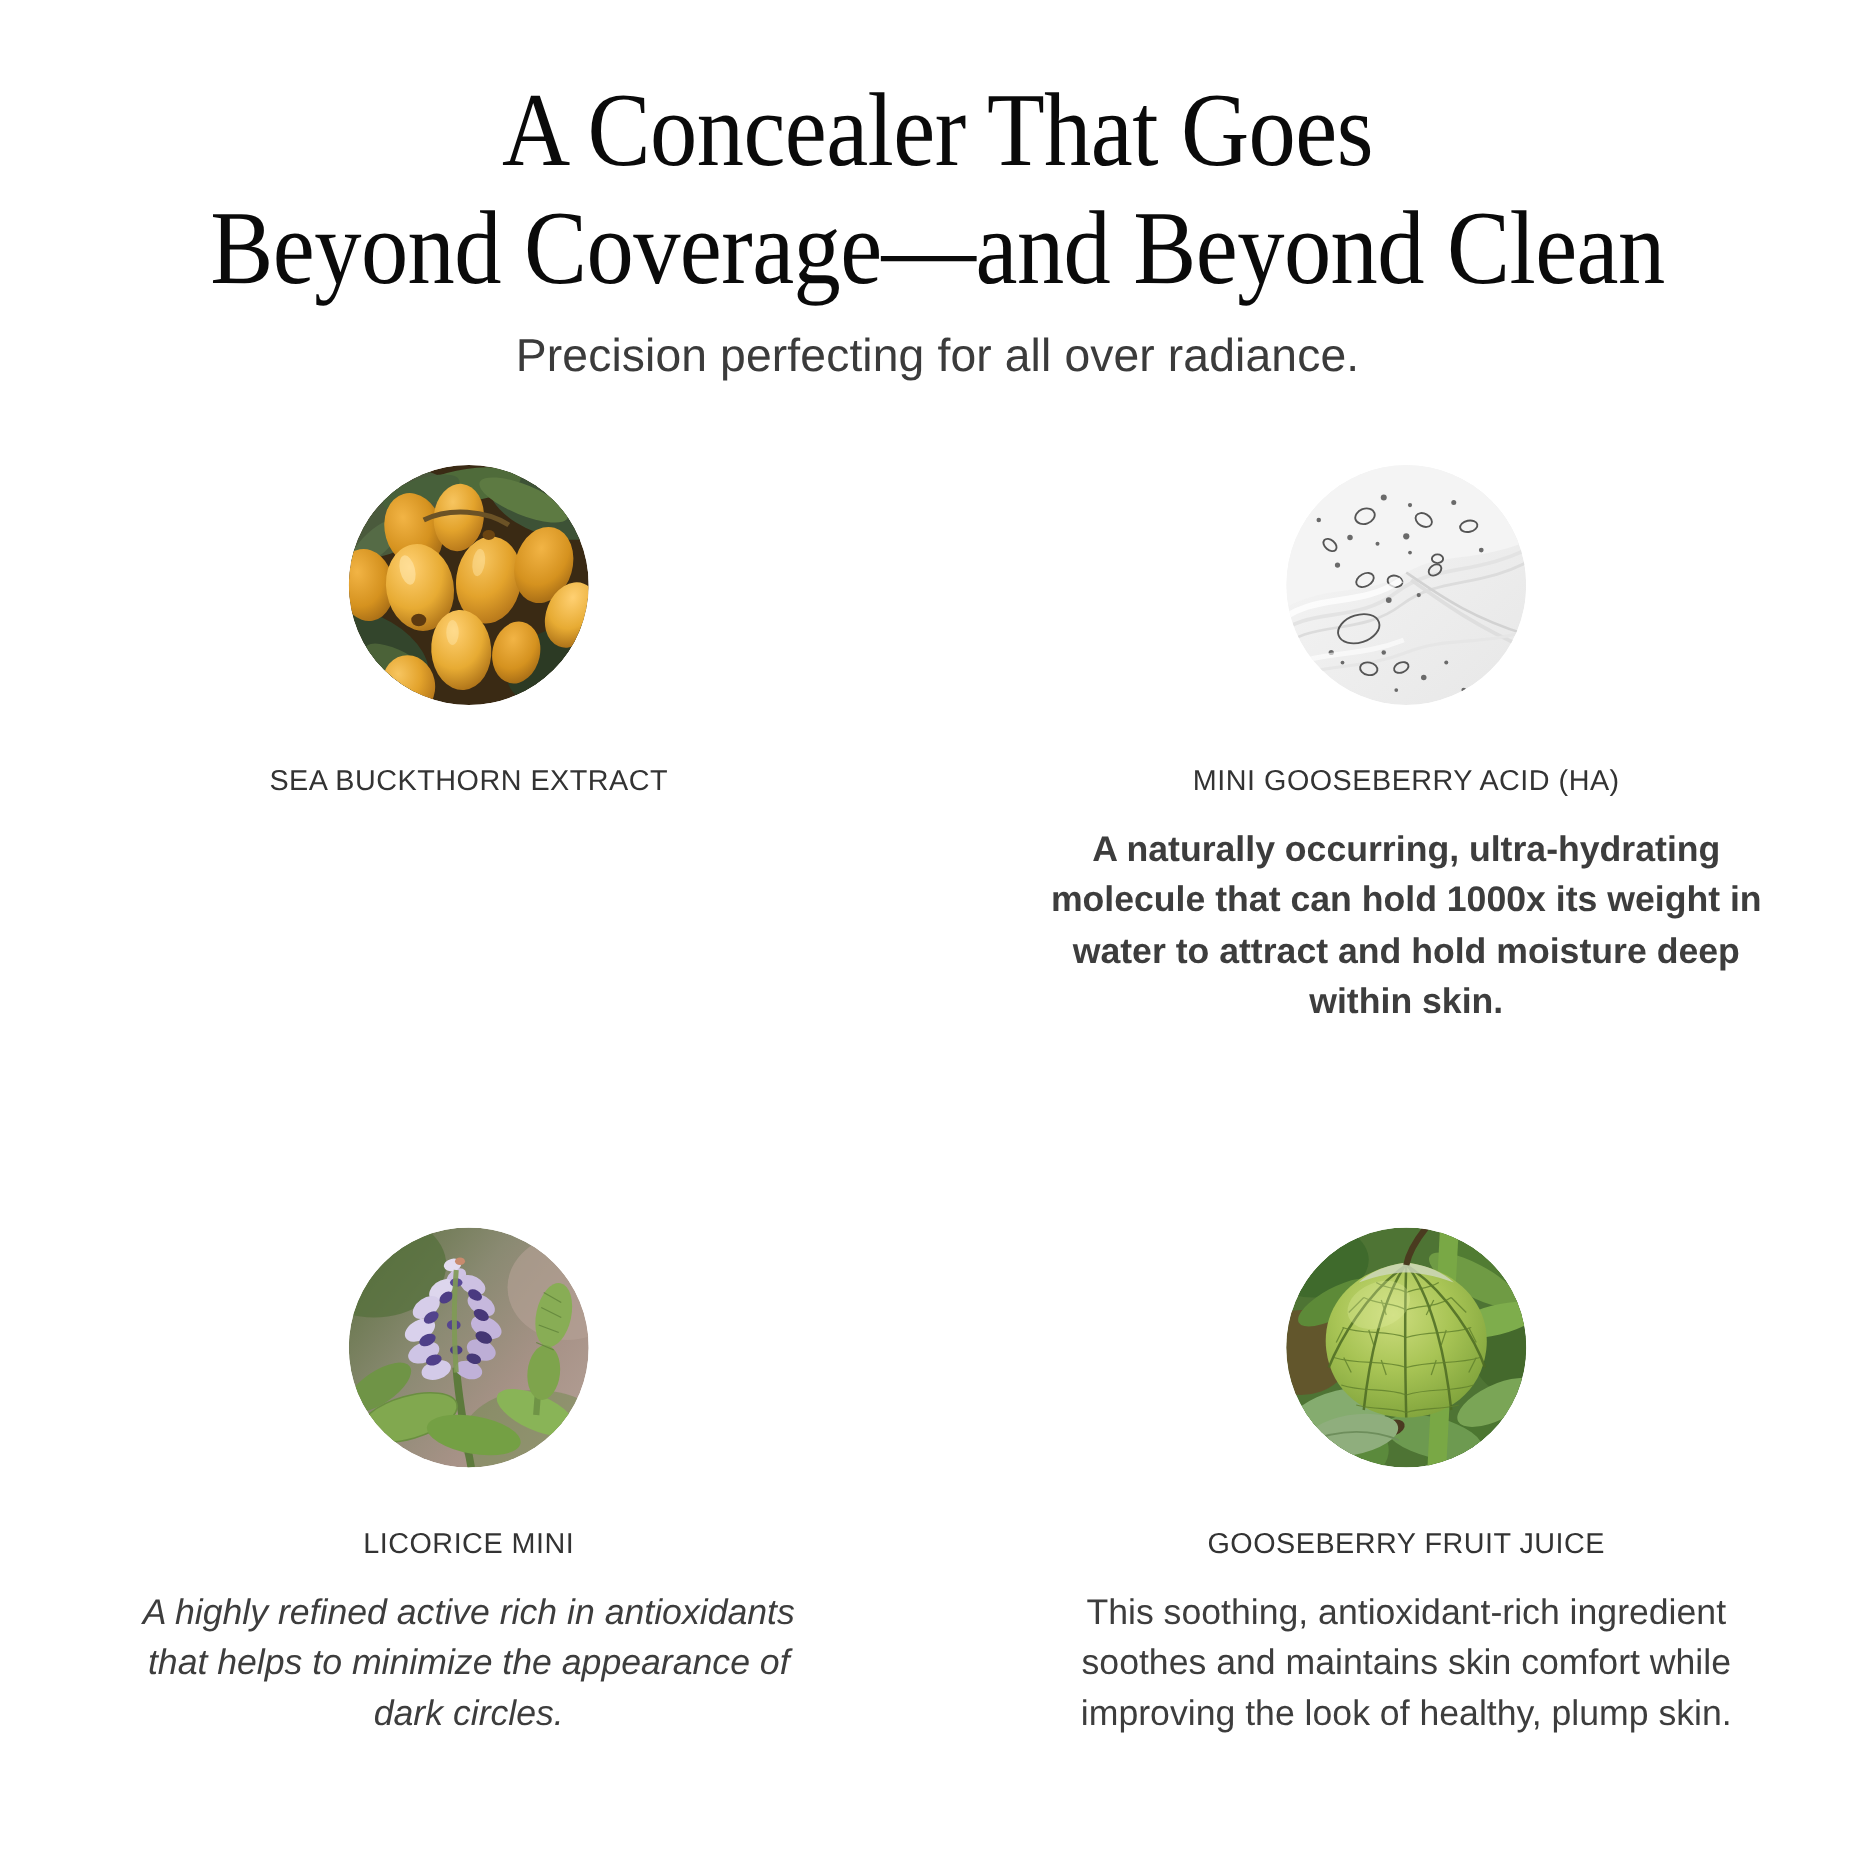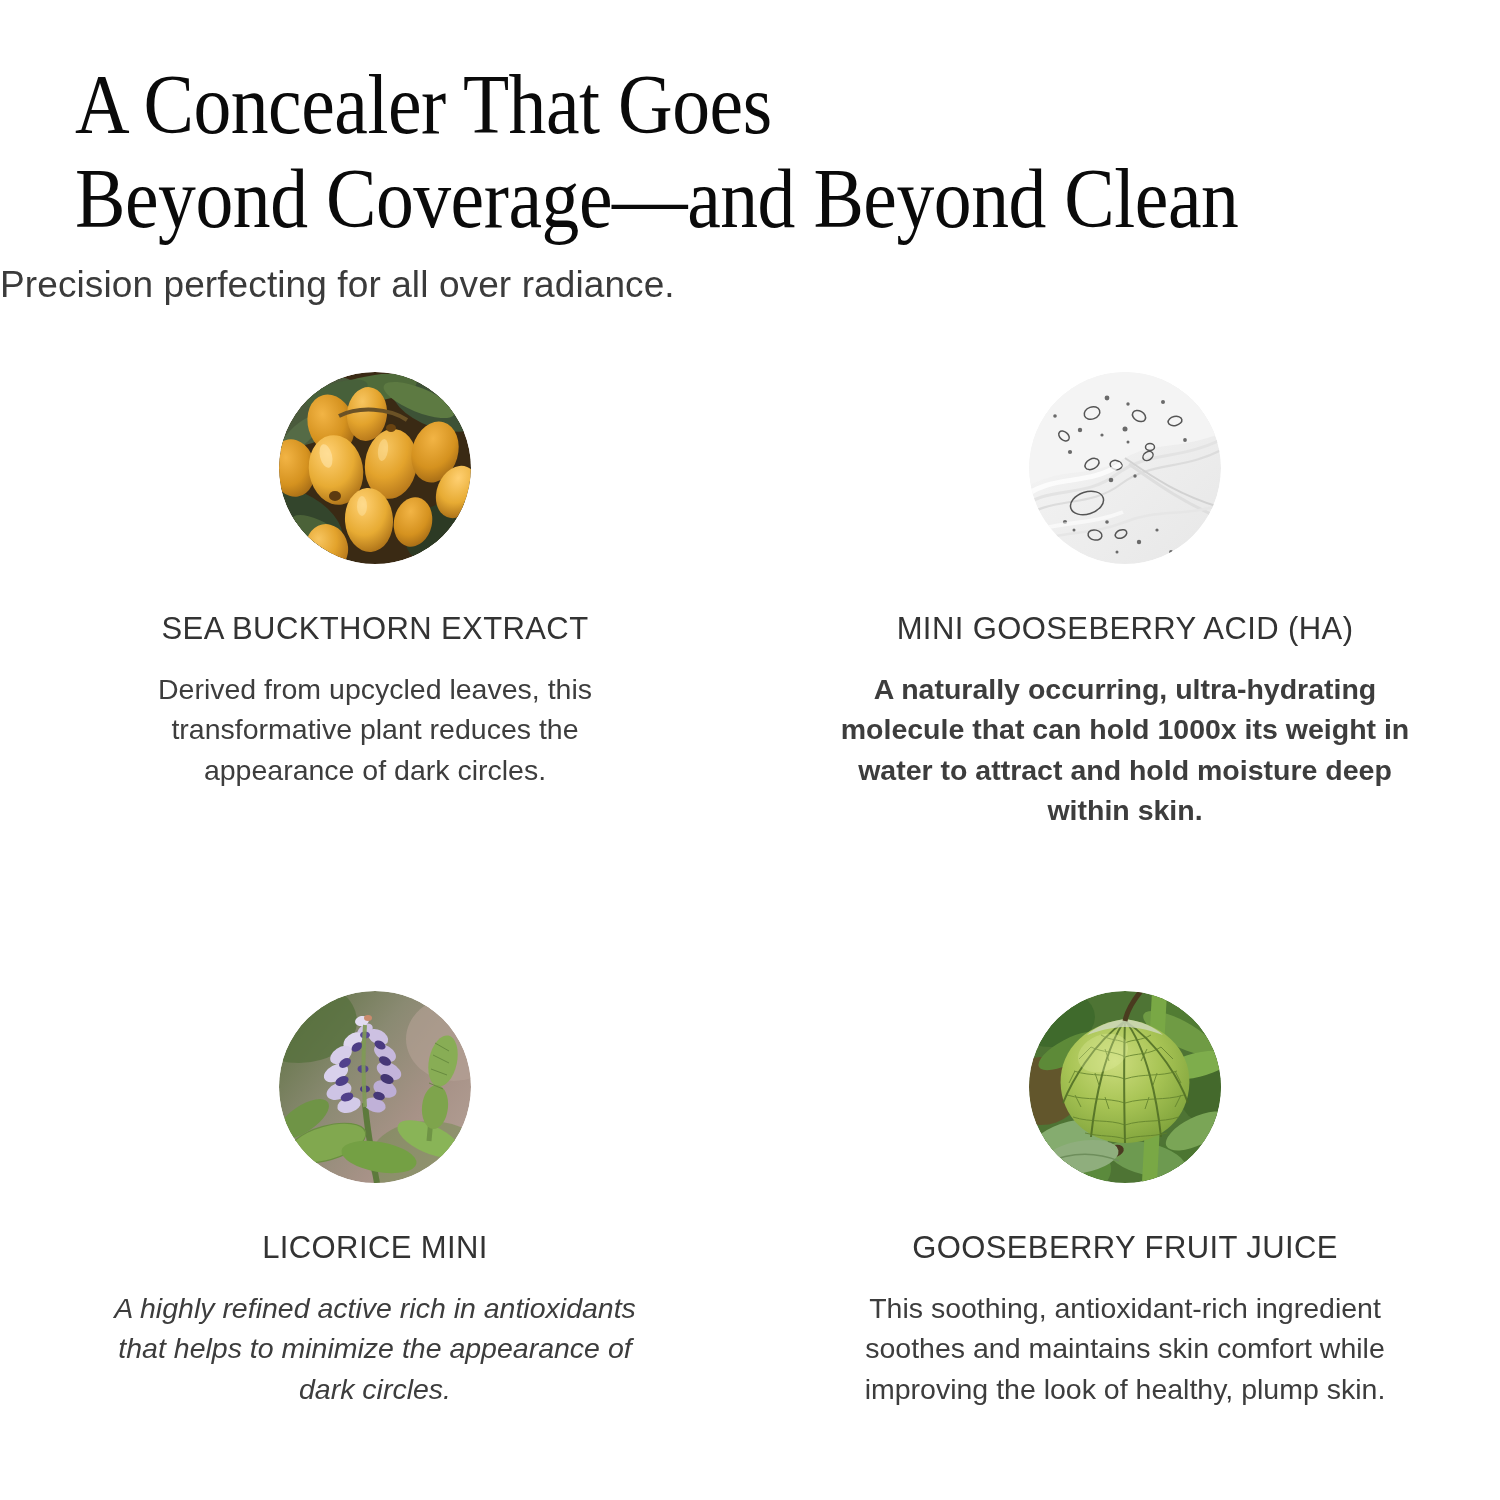--- a/index.html
+++ b/index.html
@@ -21,21 +21,21 @@
     position: relative;
     width: 1500px;
     height: 1500px;
     background: #ffffff;
     overflow: hidden;
   }
 
   
   .header {
     padding-top: 58px;
-    text-align: left;
+    text-align: center;
   }
 
   .headline {
     font-family: "Liberation Serif", "DejaVu Serif", serif;
     font-weight: 400;
     font-size: 84px;
     line-height: 1.12;
     letter-spacing: -0.5px;
     color: #0a0a0a;
     transform: scaleX(0.9);
@@ -82,21 +82,21 @@
     overflow: hidden;
     display: block;
     flex: none;
   }
 
   .thumb svg { display: block; width: 192px; height: 192px; }
 
   .ing-title {
     margin-top: 47px;
     font-family: "Liberation Sans", sans-serif;
-    font-size: 31px;
+    font-size: 23px;
     font-weight: 400;
     letter-spacing: 0.4px;
     color: #333333;
     text-align: center;
     white-space: nowrap;
   }
 
   .ing-desc {
     margin-top: 22px;
     width: 560px;
@@ -180,21 +180,20 @@
 
             <ellipse cx="47" cy="84" rx="6" ry="12" fill="#ffeab3" opacity="0.55" transform="rotate(-14 47 84)"></ellipse>
             <ellipse cx="104" cy="78" rx="5" ry="11" fill="#ffe7a8" opacity="0.45" transform="rotate(8 104 78)"></ellipse>
             <ellipse cx="83" cy="134" rx="5" ry="10" fill="#ffeab3" opacity="0.4"></ellipse>
 
             <path d="M60 44 C80 34, 110 36, 128 48" stroke="#6b5226" stroke-width="4" fill="none"></path>
           </g>
         </svg>
       </div>
       <div class="ing-title">SEA BUCKTHORN EXTRACT</div>
-      <div class="ing-desc">Derived from upcycled leaves, this transformative plant reduces the appearance of dark circles.</div>
     </div>
 
     <div class="cell cell-ha">
       <div class="thumb">
         <svg viewBox="0 0 192 192" xmlns="http://www.w3.org/2000/svg" aria-hidden="true">
           <defs>
             <clipPath id="clipHA">
                 <circle cx="96" cy="96" r="96"></circle>
               </clipPath>
             <linearGradient id="gelBg" x1="0" y1="0" x2="1" y2="1">

